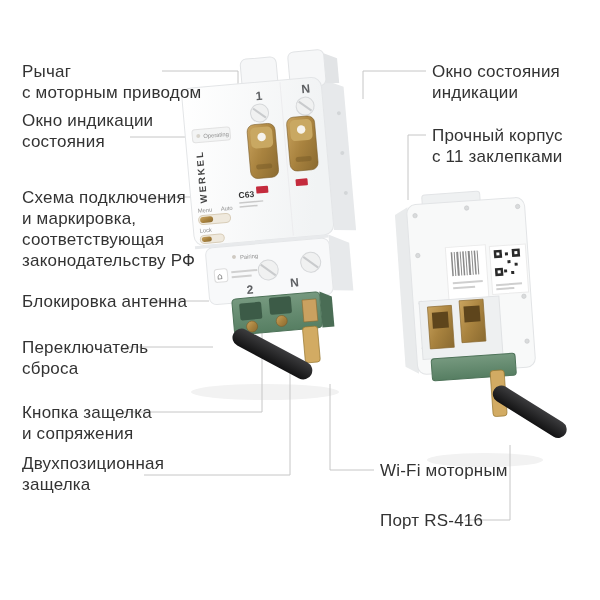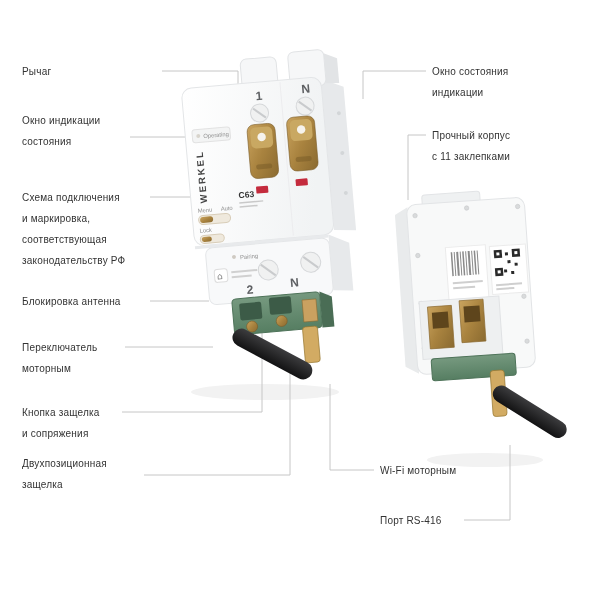--- a/index.html
+++ b/index.html
@@ -1,19 +1,19 @@
 <!DOCTYPE html>
 <html><head>
 <meta charset="utf-8">
 <style>
   html,body{margin:0;padding:0;background:#ffffff;}
   .stage{position:relative;width:600px;height:600px;background:#ffffff;overflow:hidden;
          font-family:"Liberation Sans", sans-serif;}
   .diagram-svg{position:absolute;left:0;top:0;}
-  .callout{position:absolute;font-size:10px;line-height:21px;color:#333333;letter-spacing:.2px;}
+  .callout{position:absolute;font-size:17px;line-height:21px;color:#333333;letter-spacing:.2px;}
   .callout div{white-space:nowrap;}
   
   .pole{font-family:"Liberation Sans",sans-serif;font-size:12px;font-weight:bold;fill:#5f6164;text-anchor:middle;}
   .tiny{font-family:"Liberation Sans",sans-serif;font-size:5.8px;fill:#8f8f8f;}
   .model{font-family:"Liberation Sans",sans-serif;font-size:8.5px;font-weight:bold;fill:#333333;}
   .brand{font-family:"Liberation Sans",sans-serif;font-size:9.5px;font-weight:bold;fill:#454545;letter-spacing:2px;}
   .appicon{font-family:"DejaVu Sans",sans-serif;font-size:9px;fill:#777777;}
 </style>
 </head>
 <body>
@@ -243,41 +243,42 @@
 
       <g transform="rotate(36 500 400)">
         <circle cx="492" cy="400" r="6.5" fill="#2b2b2b"></circle>
         <rect x="484" y="392" width="84" height="17" rx="8.5" fill="url(#blackGrad)"></rect>
       </g>
     </g>
   </svg>
 
   <div class="callout" style="left:22px;top:61px">
     <div>Рычаг</div>
+    <div>с моторным приводом</div>
   </div>
 
   <div class="callout" style="left:22px;top:110px">
     <div>Окно индикации</div>
     <div>состояния</div>
   </div>
 
   <div class="callout" style="left:22px;top:187px">
     <div>Схема подключения</div>
     <div>и маркировка,</div>
     <div>соответствующая</div>
     <div>законодательству РФ</div>
   </div>
 
   <div class="callout" style="left:22px;top:291px">
     <div>Блокировка антенна</div>
   </div>
 
   <div class="callout" style="left:22px;top:337px">
     <div>Переключатель</div>
-    <div>моторным</div>
+    <div>сброса</div>
   </div>
 
   <div class="callout" style="left:22px;top:402px">
     <div>Кнопка защелка</div>
     <div>и сопряжения</div>
   </div>
 
   <div class="callout" style="left:22px;top:453px">
     <div>Двухпозиционная</div>
     <div>защелка</div>

